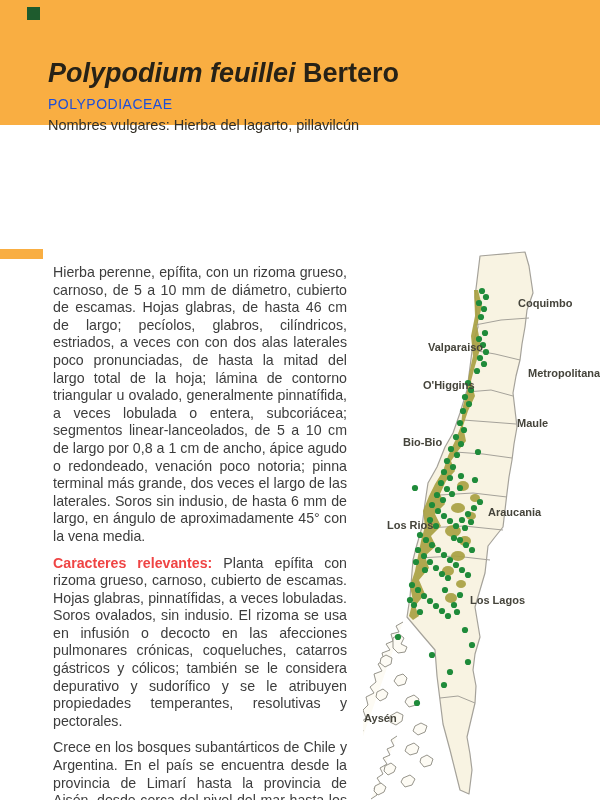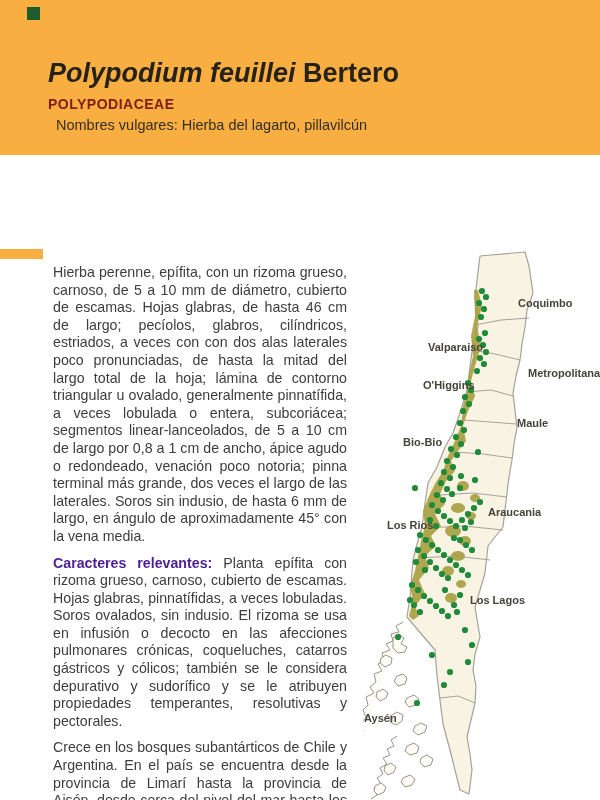--- a/index.html
+++ b/index.html
@@ -3,55 +3,55 @@
 <meta charset="utf-8">
 <style>
   html,body{margin:0;padding:0;background:#e8e8e8;}
   .page{
     position:relative;width:600px;height:800px;overflow:hidden;
     background:#ffffff;font-family:"Liberation Sans",sans-serif;
     margin:0 auto;
   }
   
   .header{
-    position:absolute;left:0;top:0;width:600px;height:155px;
+    position:absolute;left:0;top:0;width:600px;height:125px;
     background:#f9ae42;
   }
   .corner-square{
     position:absolute;left:27px;top:7px;width:13px;height:13px;
     background:#1e5b2d;
   }
   .title{
     position:absolute;left:48px;top:58px;width:540px;
     font-size:27px;font-weight:bold;color:#272217;line-height:30px;
     white-space:nowrap;
   }
   .title .sci{font-style:italic;}
   .family{
     position:absolute;left:48px;top:96px;
-    font-size:14px;color:#7f1d1d;letter-spacing:0.5px;font-weight:700;
+    font-size:14px;color:#1d4ed8;letter-spacing:0.5px;font-weight:400;
   }
   .common-names{
-    position:absolute;left:56px;top:117px;
+    position:absolute;left:48px;top:117px;
     font-size:14.5px;color:#332f26;
   }
   
   .margin-tab{
     position:absolute;left:0;top:249px;width:43px;height:10px;
     background:#f9ae42;
   }
   
   .body-col{
     position:absolute;left:53px;top:244px;width:294px;height:556px;
     font-size:14.2px;line-height:17.6px;color:#3d3d3d;
     text-align:justify;overflow:hidden;
   }
   .body-col p{margin:0 0 9px 0;}
   .body-col p:first-child{margin-top:20px;}
-  .body-col .lead{font-weight:bold;color:#4c1d95;}
+  .body-col .lead{font-weight:bold;color:#ef4444;}
   
   .map-wrap{
     position:absolute;left:343px;top:246px;width:257px;height:554px;margin-left:20px;
   }
   .map-wrap svg{display:block;}
   .map-label{
     font-family:"Liberation Sans",sans-serif;
     font-size:11px;font-weight:bold;
   }
 </style>

